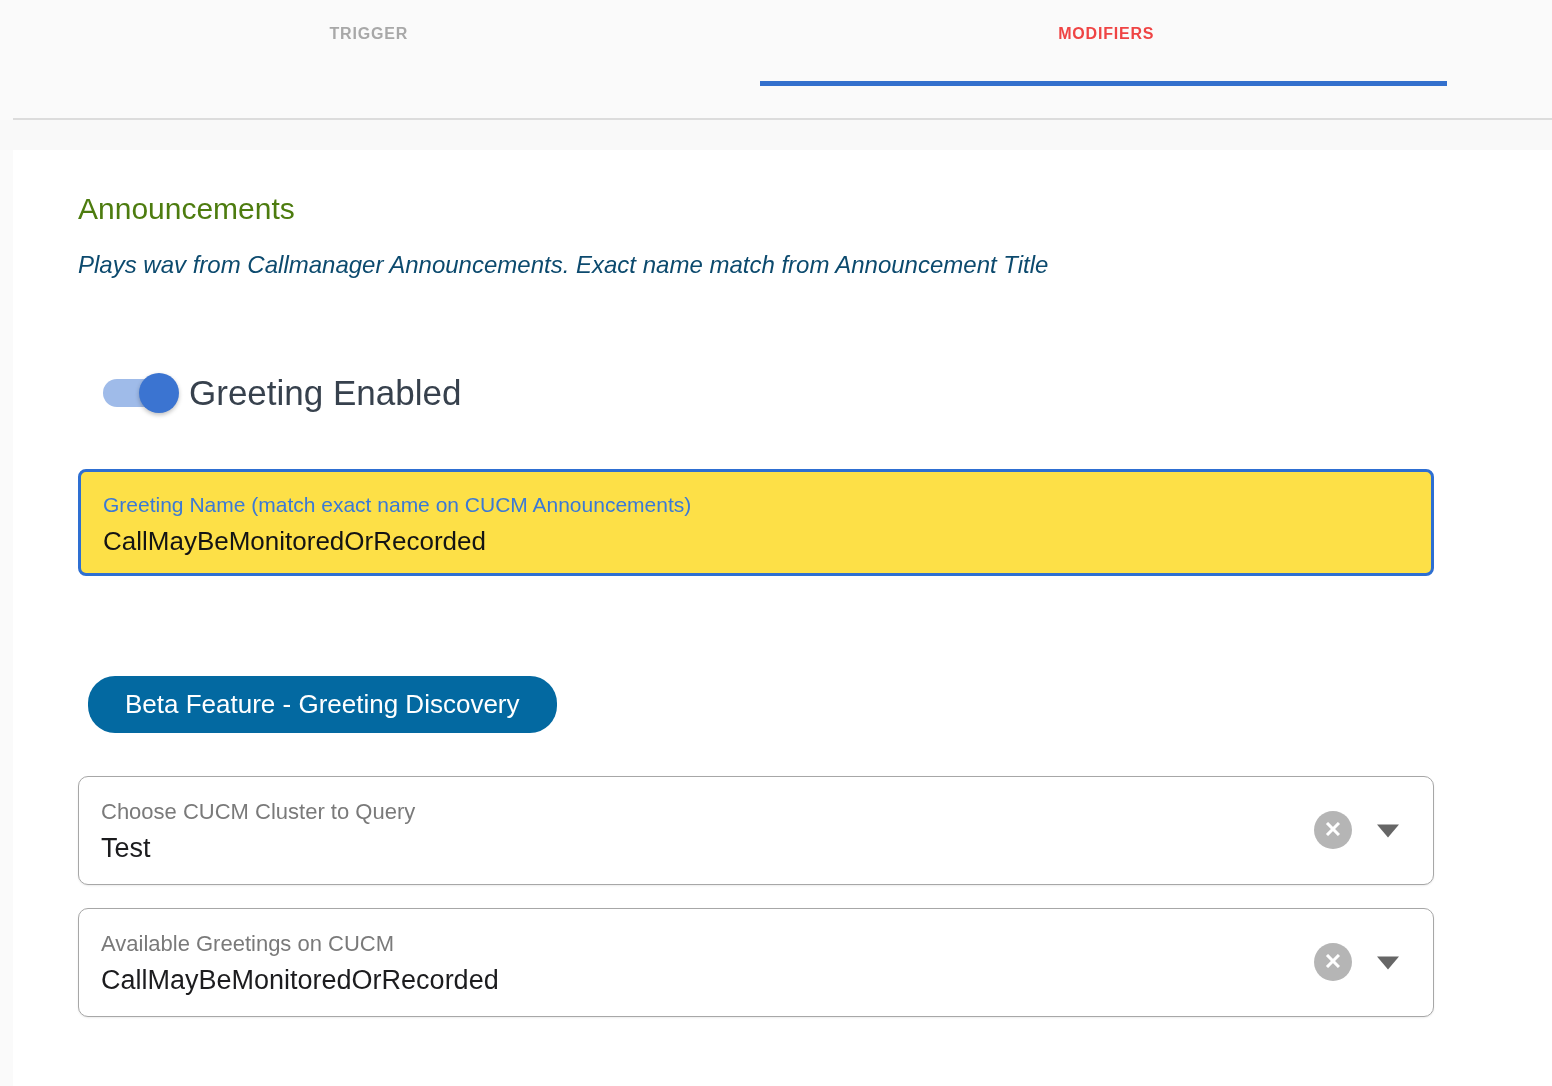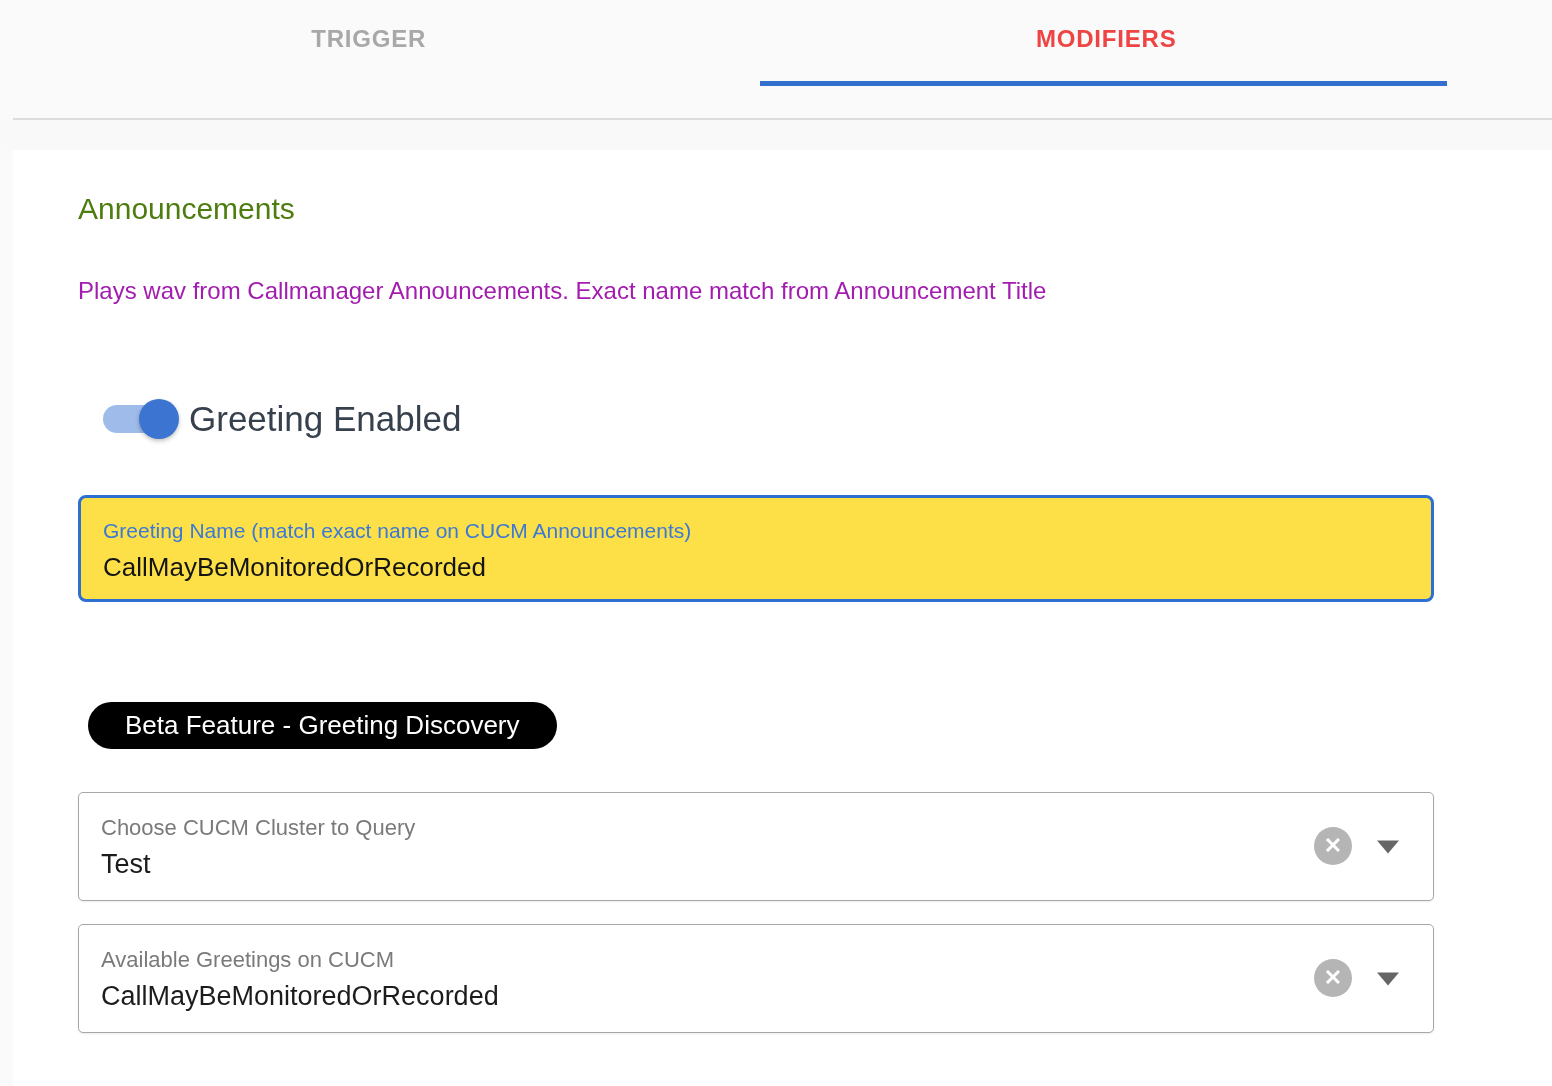--- a/index.html
+++ b/index.html
@@ -18,21 +18,21 @@
     background: #fafafa;
     position: relative;
   }
   .tab {
     flex: 1;
     position: relative;
     display: flex;
     justify-content: center;
     align-items: flex-start;
     padding-top: 25px;
-    font-size: 24px;
+    font-size: 16px;
     font-weight: 600;
     letter-spacing: 0.8px;
     cursor: pointer;
   }
   .tab.inactive { color: #a8a8a8; }
   .tab.active   { color: #ef4444; }
   .tab-indicator {
     position: absolute;
     left: 22px; right: 28px;
     top: 81px; height: 5px;
@@ -56,23 +56,24 @@
     padding: 42px 118px 30px 65px;
   }
 
   .section-title {
     font-size: 30px;
     font-weight: 400;
     color: #4d7c0f;
     line-height: 1.15;
   }
   .section-desc {
-    margin-top: 50px;
+    margin-top: 24px;
     font-size: 24px;
-    color: #a21caf;
+    color: #0c4a6e;
+    font-style: italic;
   }
 
   
   .toggle-row {
     margin-top: 92px;
     display: flex;
     align-items: center;
     height: 44px;
   }
   .switch {
@@ -122,37 +123,37 @@
     font-size: 26px;
     color: #141414;
   }
 
   
   .pill-button {
     margin-top: 100px;
     margin-left: 10px;
     display: inline-flex;
     align-items: center;
-    height: 47px;
+    height: 57px;
     padding: 0 37px;
     border: none;
     border-radius: 27px;
-    background: #000000;
+    background: #0369a1;
     color: #ffffff;
     font-size: 26px;
     font-family: "Liberation Sans", sans-serif;
     cursor: pointer;
   }
 
   
   .select-field {
     position: relative;
     height: 109px;
     border: 1px solid #a7a7a7;
-    border-radius: 5px;
+    border-radius: 10px;
     background: #fff;
     padding: 22px 130px 22px 22px;
     cursor: pointer;
     box-shadow: 0 1px 2px rgba(0,0,0,0.08);
   }
   .select-field.first  { margin-top: 43px; }
   .select-field.second { margin-top: 23px; }
   .select-field .field-label {
     font-size: 22px;
     color: #7a7a7a;

